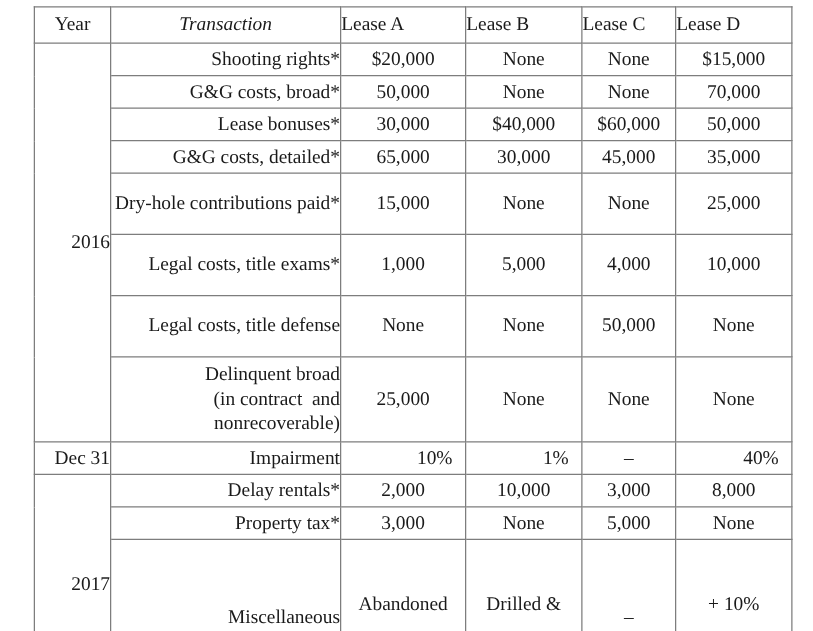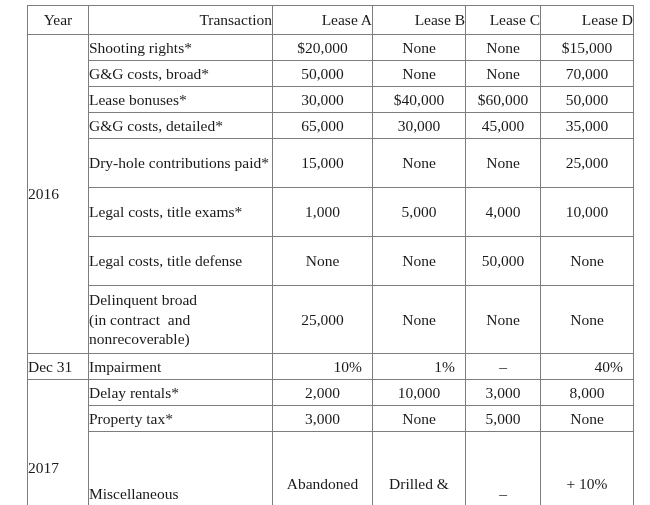--- a/index.html
+++ b/index.html
@@ -47,31 +47,31 @@
     border: 1px solid #6e6e6e;
   }
 
   thead th {
     font-weight: bold;
     font-size: 15.5px;
     height: 28px;
     border-bottom: 2px solid #5f5f5f;
   }
   th.h-year    { text-align: center; }
-  th.h-trans   { text-align: right; padding-left: 8px; }
-  th.h-lease   { text-align: right; }
+  th.h-trans   { text-align: center; padding-left: 8px; font-style: italic; }
+  th.h-lease   { text-align: left; }
 
   td.year-cell {
-    text-align: left;
+    text-align: right;
     vertical-align: top;
     padding-top: 4px;
   }
 
   td.trans {
-    text-align: left;
+    text-align: right;
     padding-left: 8px;
     padding-right: 4px;
   }
   td.val {
     text-align: center;
   }
   td.val.right {
     text-align: right;
     padding-right: 10px;
   }

